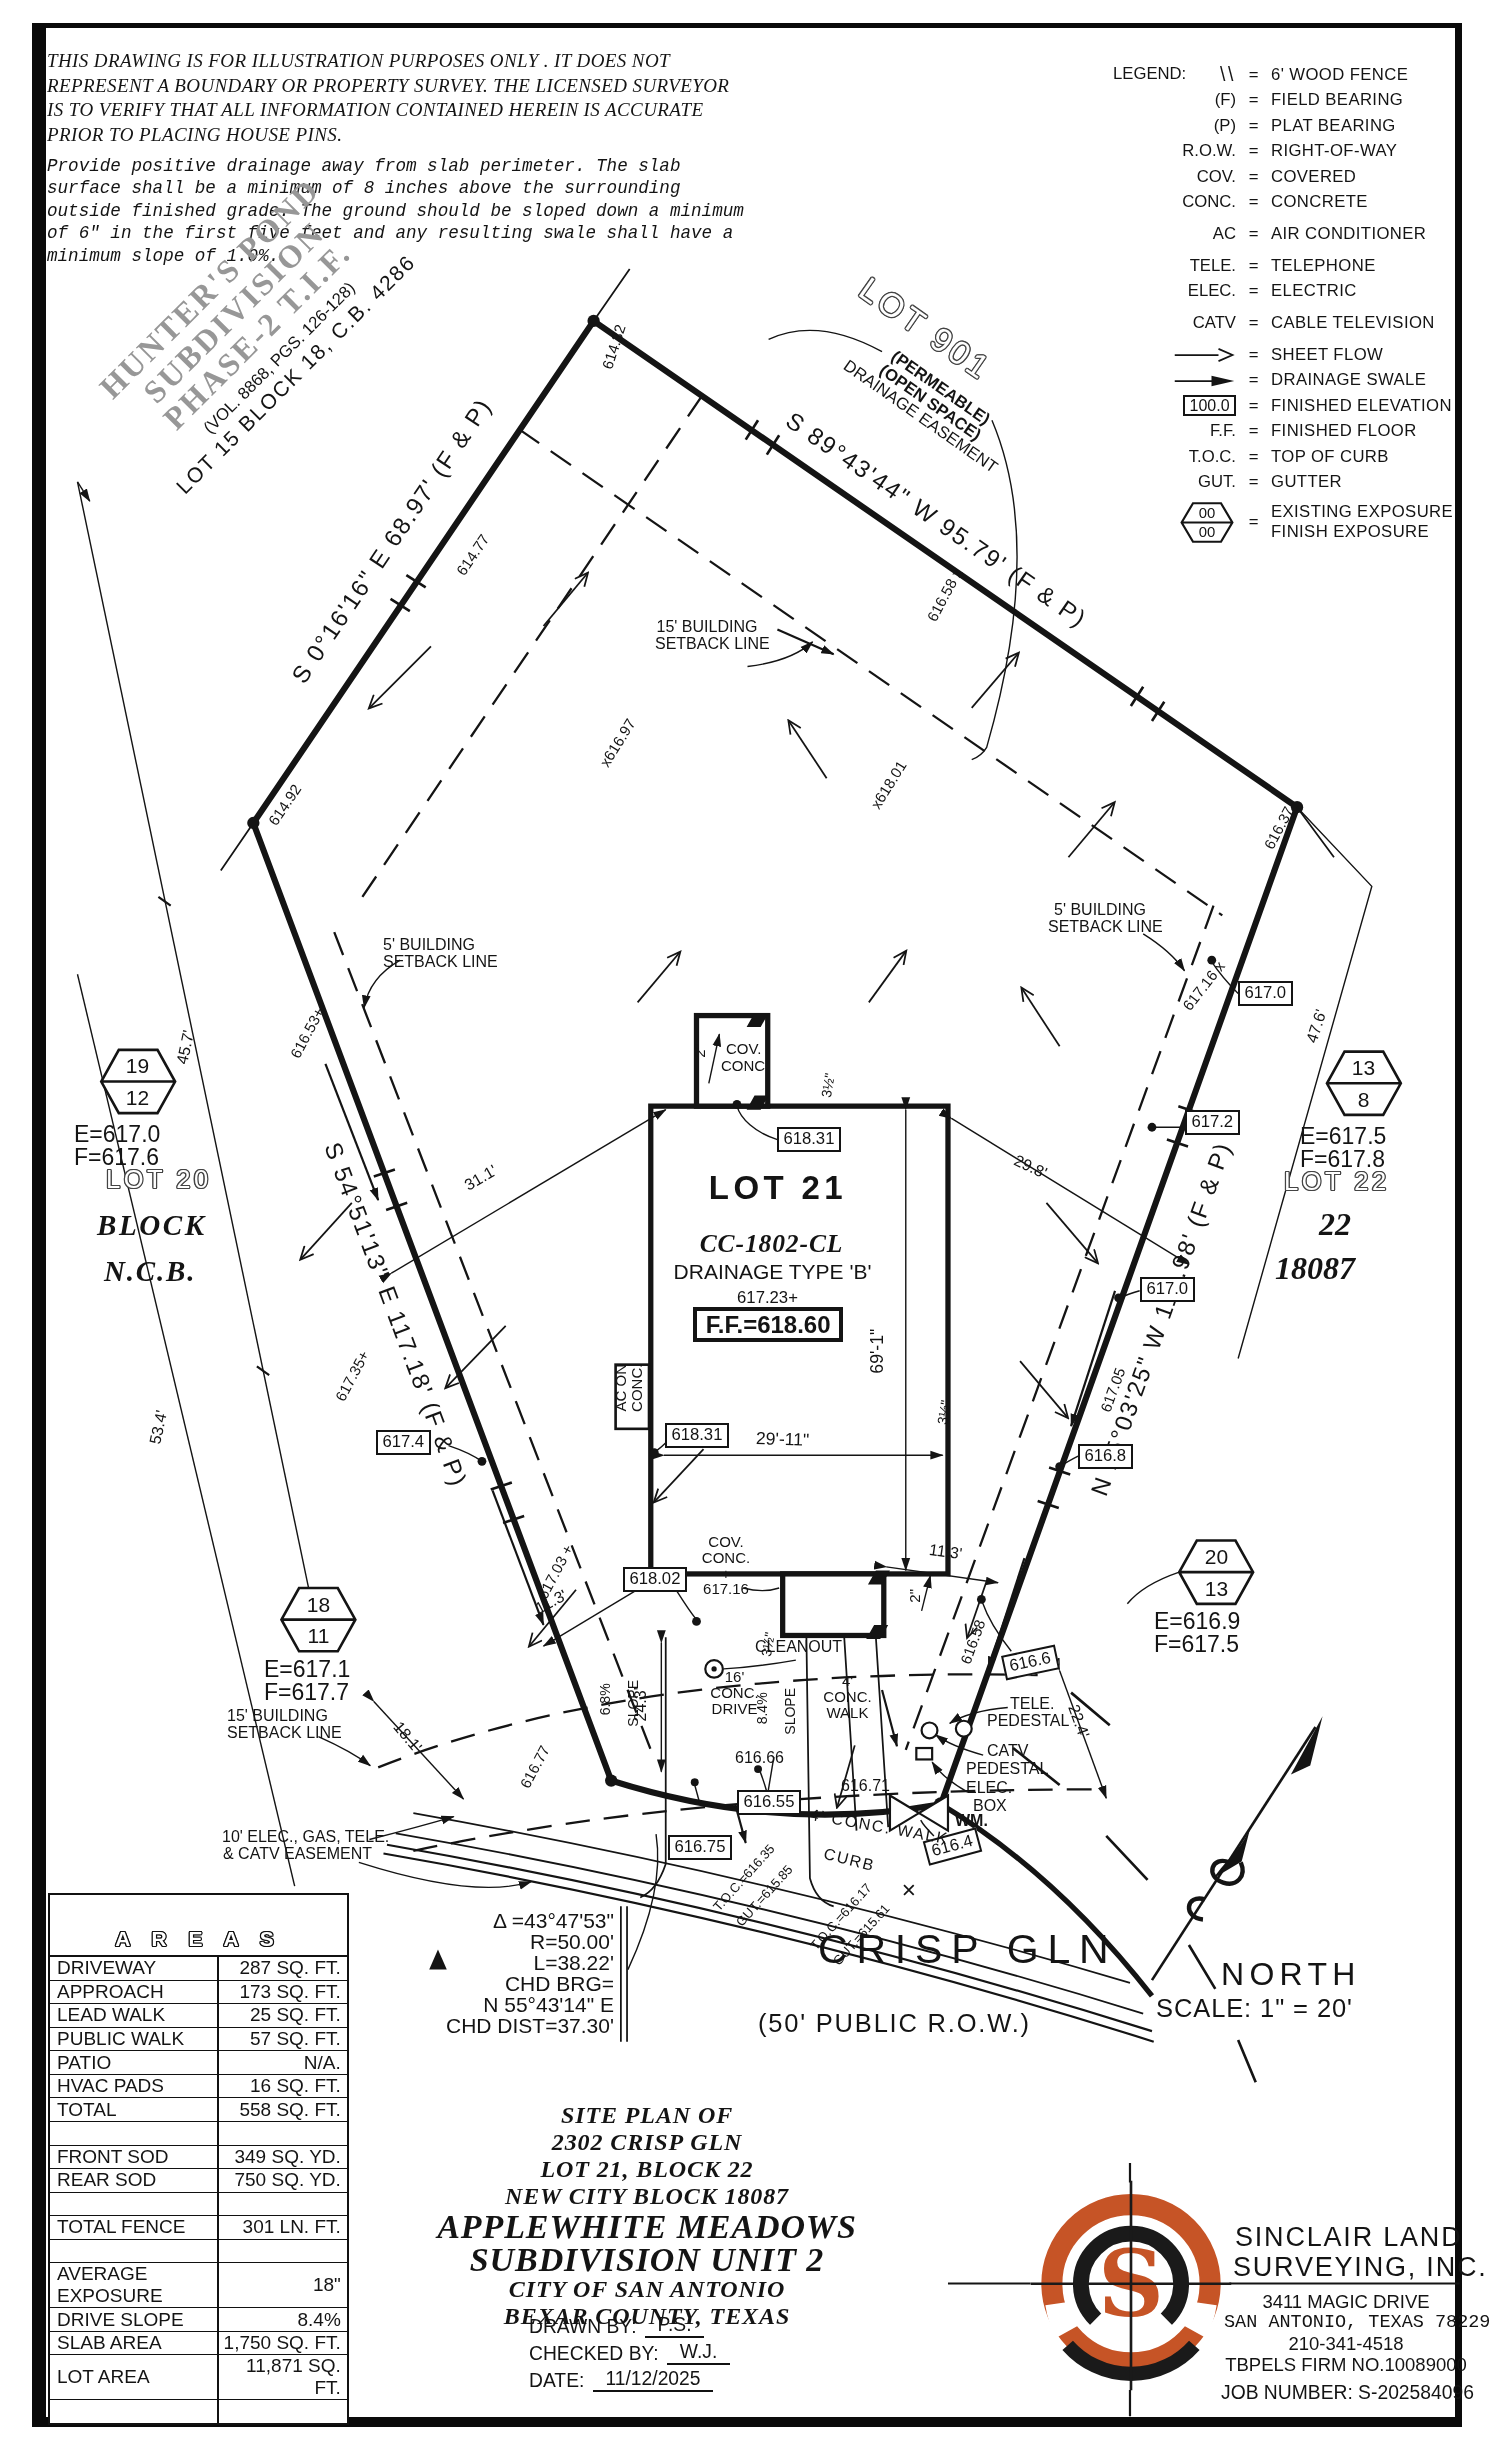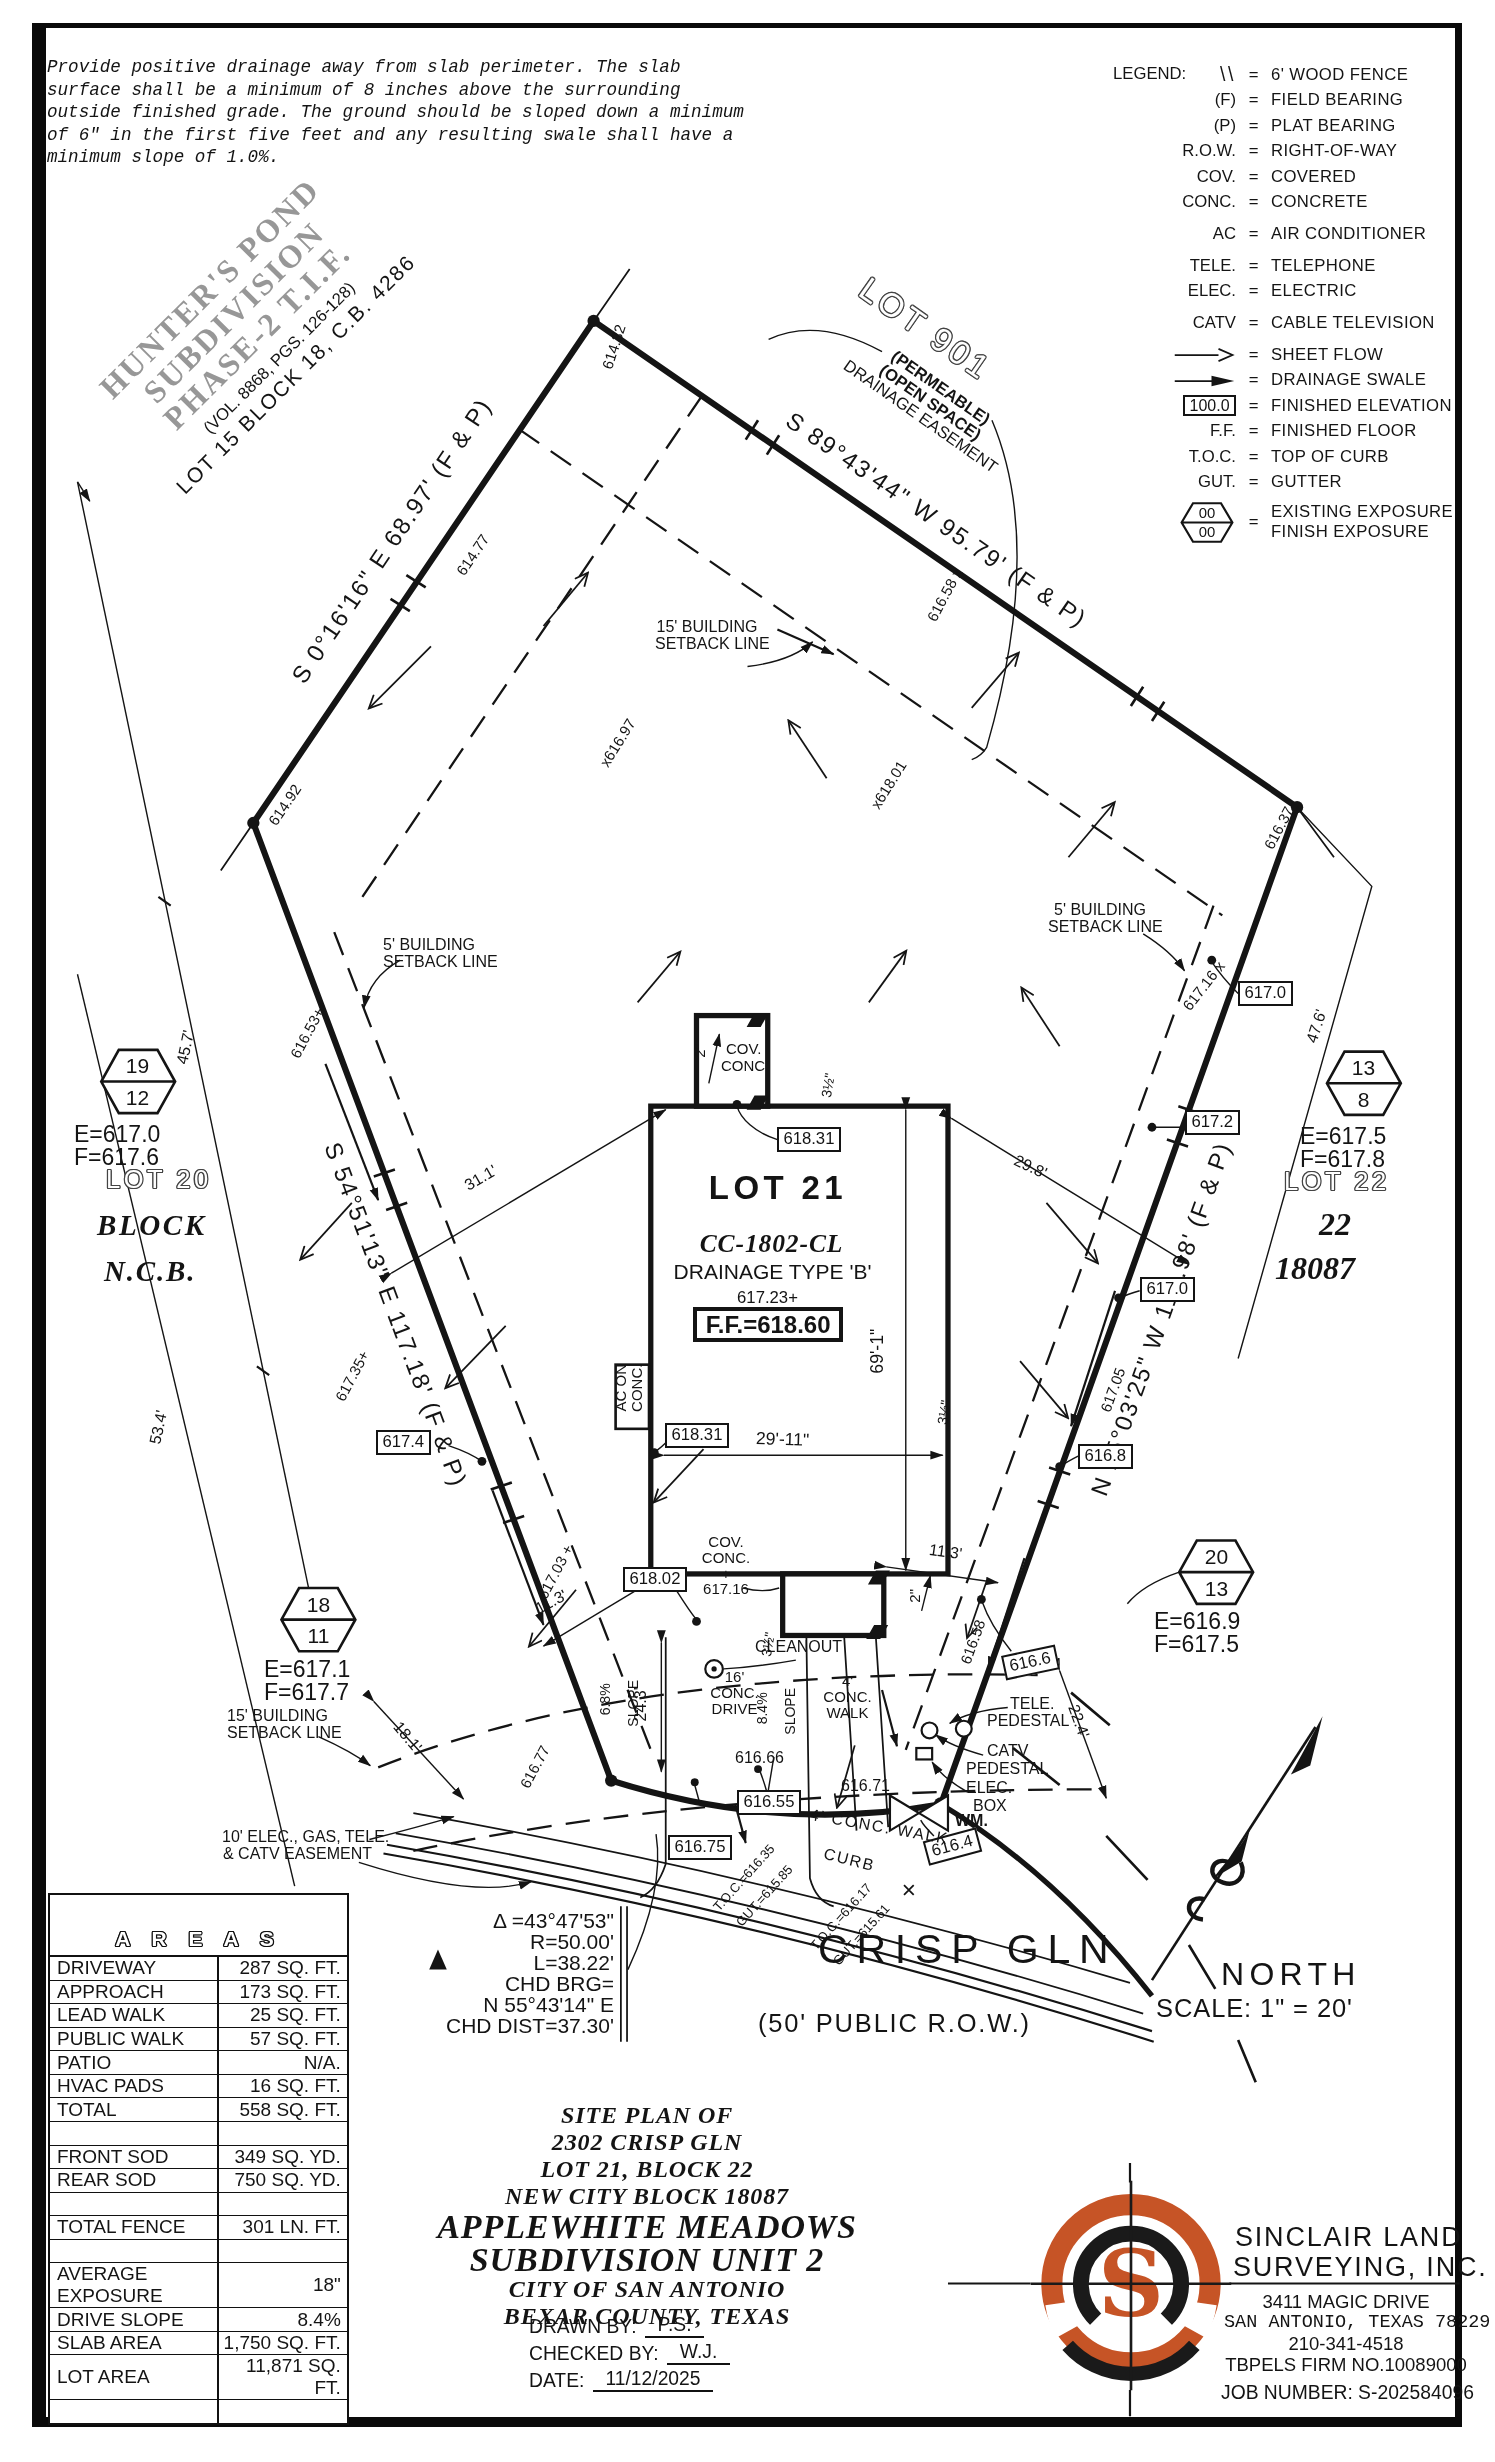--- a/index.html
+++ b/index.html
@@ -241,20 +241,21 @@
     <path d="M1370,2160 c-22,-6 -25,21 -2,23" stroke-width="5"></path>
     <path d="M1422,2078 c-10,25 -27,36 -42,58 l32,-19 Z" fill="#141414" stroke="none"></path>
   </g>
 
   <g stroke="#141414" stroke-width="2.5">
     <path d="M1078,2597 H1172 M1398,2597 H1660 M1285,2460 V2482 M1285,2718 V2748"></path>
   </g>
 </svg>
 
 <div id="disc">
+  <div class="p1">THIS DRAWING IS FOR ILLUSTRATION PURPOSES ONLY . IT DOES NOT REPRESENT A BOUNDARY OR PROPERTY SURVEY. THE LICENSED SURVEYOR IS TO VERIFY THAT ALL INFORMATION CONTAINED HEREIN IS ACCURATE PRIOR TO PLACING HOUSE PINS.</div>
   <div class="p2">Provide positive drainage away from slab perimeter. The slab surface shall be a minimum of 8 inches above the surrounding outside finished grade. The ground should be sloped down a minimum of 6" in the first five feet and any resulting swale shall have a minimum slope of 1.0%.</div>
 </div>
 
 <div class="t f19" style="left:1113px;top:65px;">LEGEND:</div>
 <div id="legend">
   <div class="lrow">
         <span class="lsym" style="letter-spacing:2.6px;font-size:19.3px;">\\</span>
         <span class="leq">=</span>
         <span class="llab">6' WOOD FENCE</span>
       </div>

